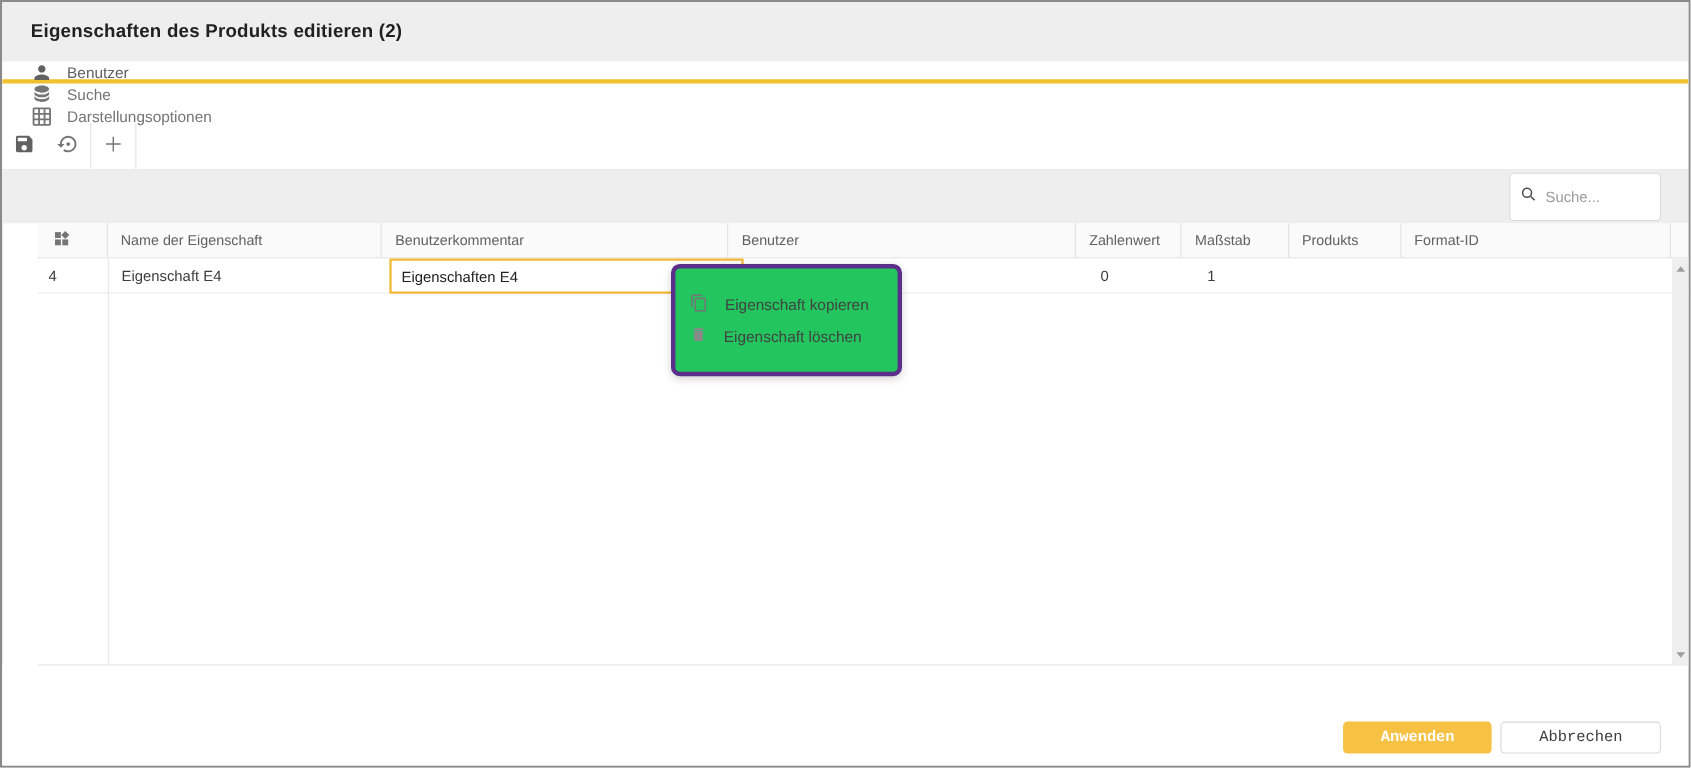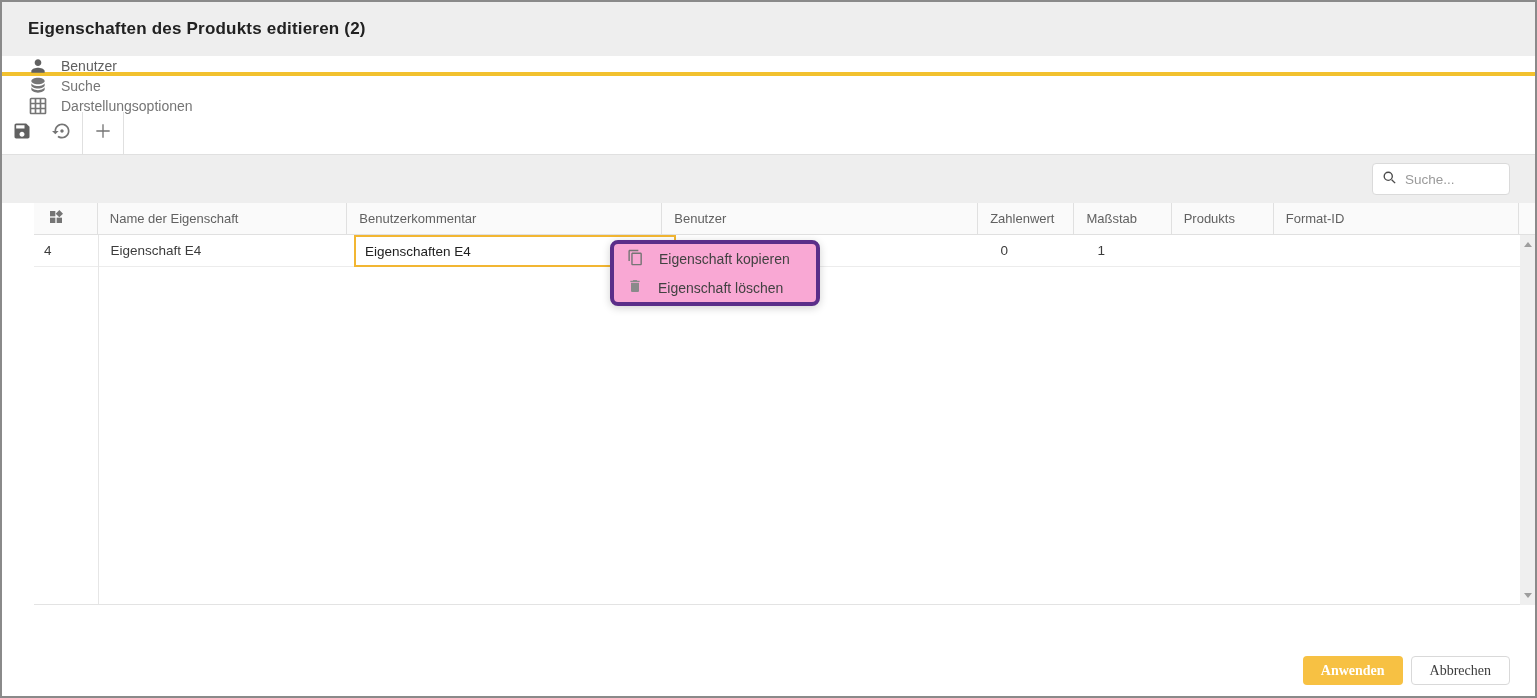--- a/index.html
+++ b/index.html
@@ -33,21 +33,21 @@
   }
   .tool-btn{ width:40px; display:flex; align-items:center; justify-content:center; cursor:pointer; }
   .tool-sep{ width:1px; background:#e0e0e0; }
 
   
   .filter-bar{
     height:48px; background:#eeeeee; display:flex; align-items:center;
     justify-content:flex-end; padding-right:25px;
   }
   .search-box{
-    width:138px; height:32px; background:#fff; border:1px solid #dadada;
+    width:138px; height:44px; background:#fff; border:1px solid #dadada;
     border-radius:4px; display:flex; align-items:center; padding:0 9px; gap:8px;margin-left:36px;
   }
   .search-box input{
     border:none; outline:none; width:100%; font-size:13.5px; color:#424242;
     font-family:"Liberation Sans", sans-serif; background:transparent;
   }
   .search-box input::placeholder{ color:#9a9a9a; }
 
   
   .grid{ position:relative; height:402px;margin-left:32px; }
@@ -87,35 +87,35 @@
   
   .edit-cell{
     position:absolute; left:320px; top:32px; width:322px; height:32px;
     background:#fff; border:2px solid #f2b632; display:flex; align-items:center;
     padding:0 9px; font-size:13.5px; color:#212121; z-index:5;
   }
 
   
   .context-menu{
     position:absolute; left:576px; top:37px; width:210px;
-    background:#f9a8d4; border:4px solid #5b2e89; border-radius:8px;
-    padding:0 0; z-index:10; box-shadow:0 2px 8px rgba(0,0,0,.18);
+    background:#22c55e; border:4px solid #5b2e89; border-radius:8px;
+    padding:18px 0; z-index:10; box-shadow:0 2px 8px rgba(0,0,0,.18);
   }
   .menu-item{
     height:29px; display:flex; align-items:center; gap:15px; padding:0 13px;
     font-size:14px; color:#424242; cursor:pointer; white-space:nowrap;
   }
 
   
   .footer{
     height:91px; display:flex; justify-content:flex-end; align-items:flex-end;
     gap:8px; padding:0 25px 11px 0; background:#fff;
   }
-  .btn{ height:29px; border-radius:4px; font-size:14px; padding:0 18px;
-    font-family:Liberation Serif, serif; cursor:pointer; }
+  .btn{ height:29px; border-radius:4px; font-size:14px; padding:0 34px;
+    font-family:Liberation Mono, monospace; cursor:pointer; }
   .btn-apply{ background:#f7c143; border:none; color:#fff; font-weight:700; }
   .btn-cancel{ background:#fff; border:1px solid #d9d9d9; color:#3c3c3c; }
 </style>
 </head>
 <body>
 
 <div class="dialog">
 
   <div class="title-bar">
     <h1>Eigenschaften des Produkts editieren (2)</h1>

